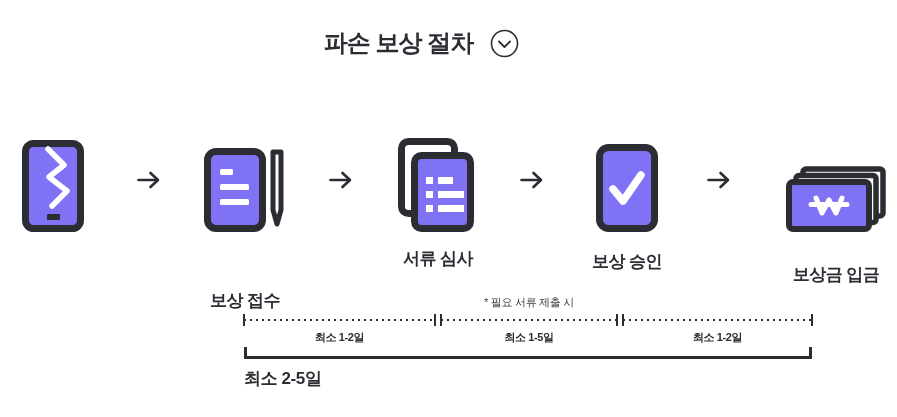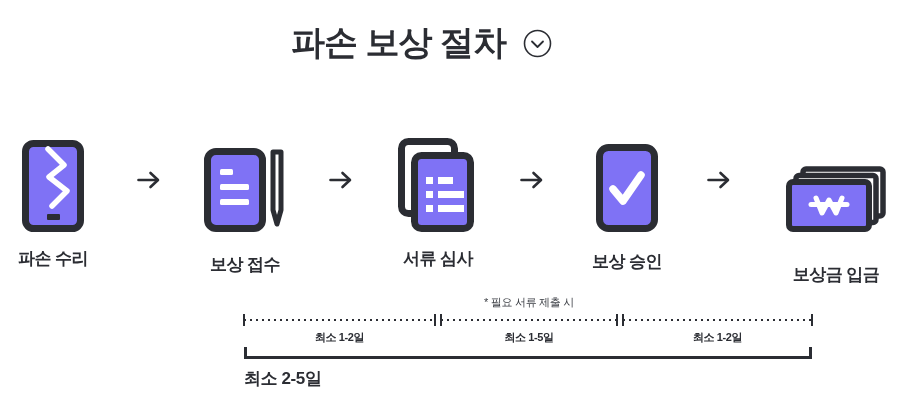--- a/index.html
+++ b/index.html
@@ -6,28 +6,28 @@
   .canvas {
     position:relative; width:897px; height:417px; background:#ffffff;
     font-family:"Liberation Sans","DejaVu Sans",sans-serif; color:#2b2d33; overflow:hidden;
   }
   
   .header {
     position:absolute; top:25px; left:0; width:897px; height:36px;
     display:flex; align-items:center; justify-content:center; gap:17px;
     transform:translateX(-27px);
   }
-  .title { font-size:34px; font-weight:bold; letter-spacing:-1px; }
+  .title { font-size:24px; font-weight:bold; letter-spacing:-1px; }
   .toggle-btn { border:none; background:none; padding:0; cursor:pointer; display:flex; align-items:center; }
   
   .step { position:absolute; top:133px; width:150px; display:flex; flex-direction:column; align-items:center; }
   .icon-wrap { height:99px; display:flex; align-items:flex-end; justify-content:center; }
   .step-label { margin-top:13px; font-size:17px; font-weight:bold; letter-spacing:-0.5px; white-space:nowrap; }
   .step1 { left:-22px; }
-  .step2 { left:170px; }
+  .step2 { left:170px;gap:36px; }
   .step3 { left:363px; }
   .step4 { left:552px; }
   .step5 { left:761px; }
   .pb2 { padding-bottom:2px; } .pb8 { padding-bottom:8px; }
   .pb5 { padding-bottom:5px; } .pb18 { padding-bottom:18px; }
   .arrow { position:absolute; top:170px; }
   .arrow1 { left:137px; } .arrow2 { left:329px; } .arrow3 { left:520px; } .arrow4 { left:707px; }
   
   .tl-note {
     position:absolute; top:295px; left:441px; width:176px; text-align:center;
@@ -77,21 +77,20 @@
   </div>
 
   <div class="step step1">
     <div class="icon-wrap pb2">
       <svg width="62" height="92" viewBox="0 0 62 92">
         <rect x="3.5" y="3.5" width="55" height="85" rx="8" fill="#7f72f5" stroke="#2b2d33" stroke-width="7"></rect>
         <polyline points="26,9 42,25 27,37 45,51 30,66" fill="none" stroke="#ffffff" stroke-width="5.5" stroke-linecap="round" stroke-linejoin="round"></polyline>
         <rect x="25" y="74" width="13" height="6" rx="1" fill="#2b2d33"></rect>
       </svg>
     </div>
-    <div class="step-label">파손 수리</div>
   </div>
 
   <div class="arrow arrow1">
     <svg width="24" height="20" viewBox="0 0 24 20">
       <line x1="1.5" y1="10" x2="20.5" y2="10" stroke="#2b2d33" stroke-width="2.6" stroke-linecap="round"></line>
       <polyline points="13.5,3 21,10 13.5,17" fill="none" stroke="#2b2d33" stroke-width="2.6" stroke-linecap="round" stroke-linejoin="round"></polyline>
     </svg>
   </div>
 
   <div class="step step2">

